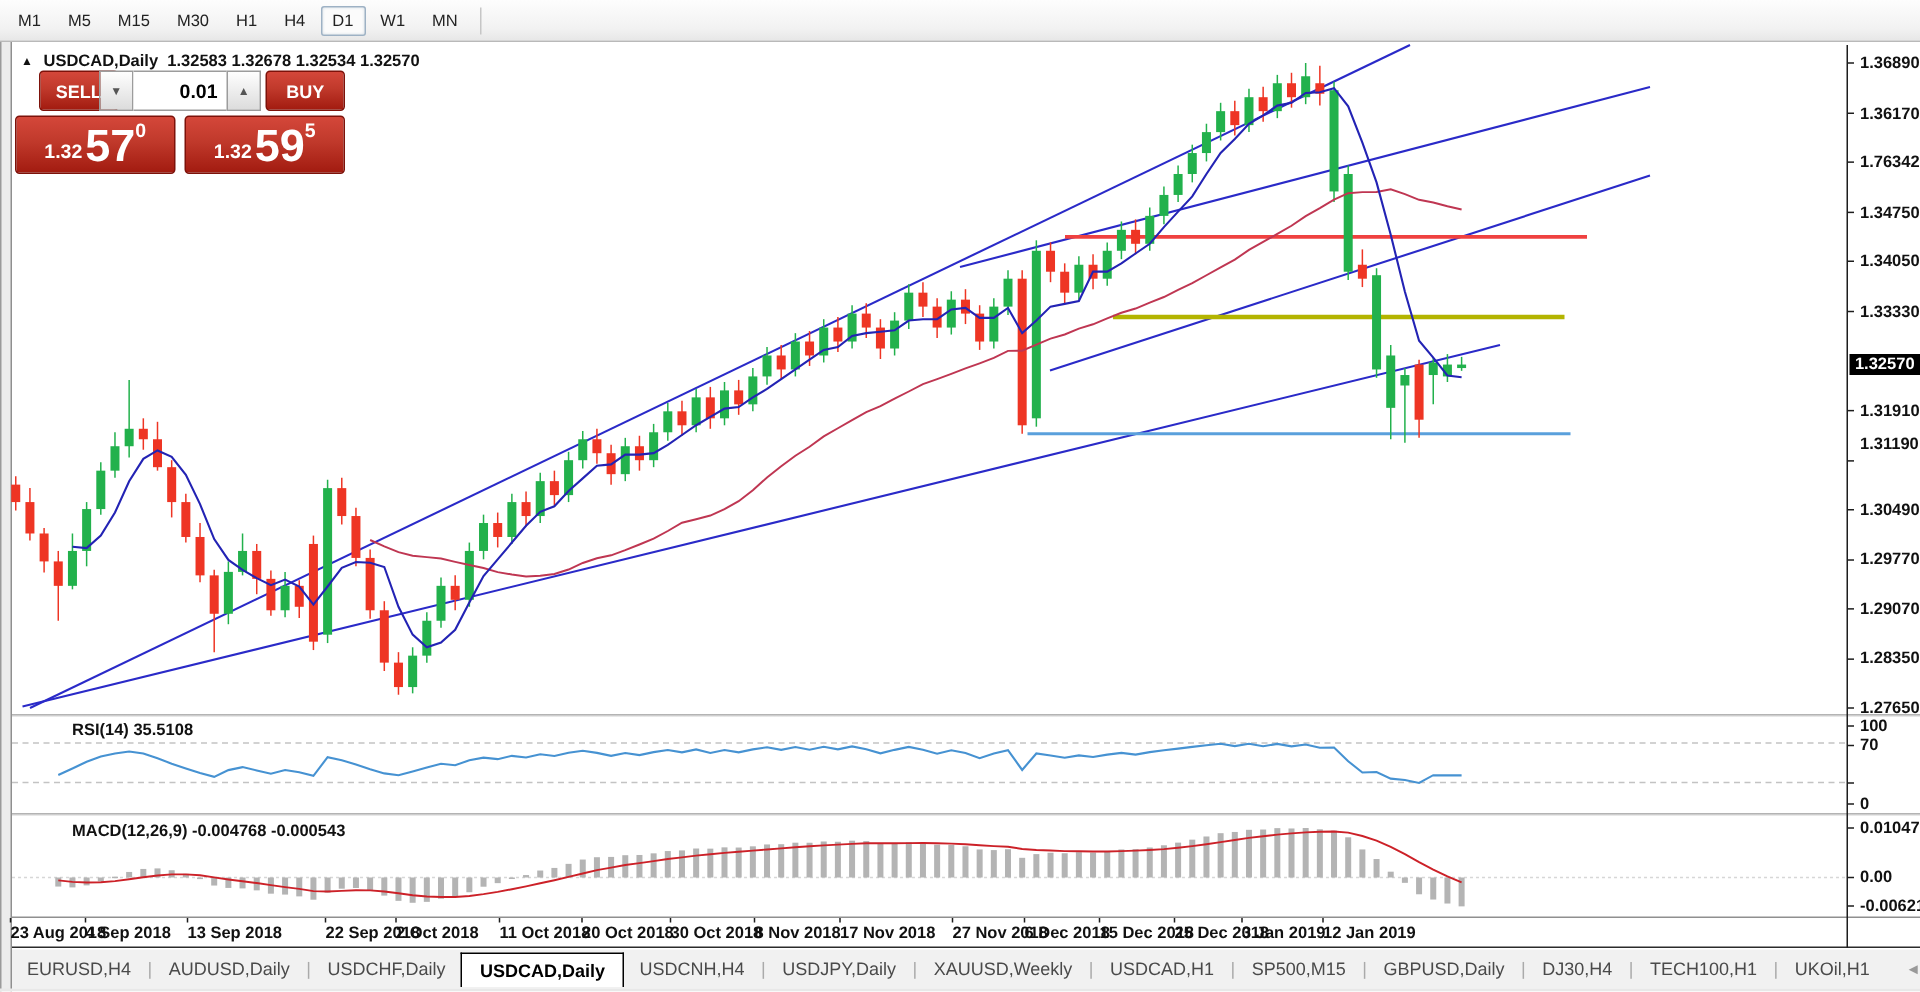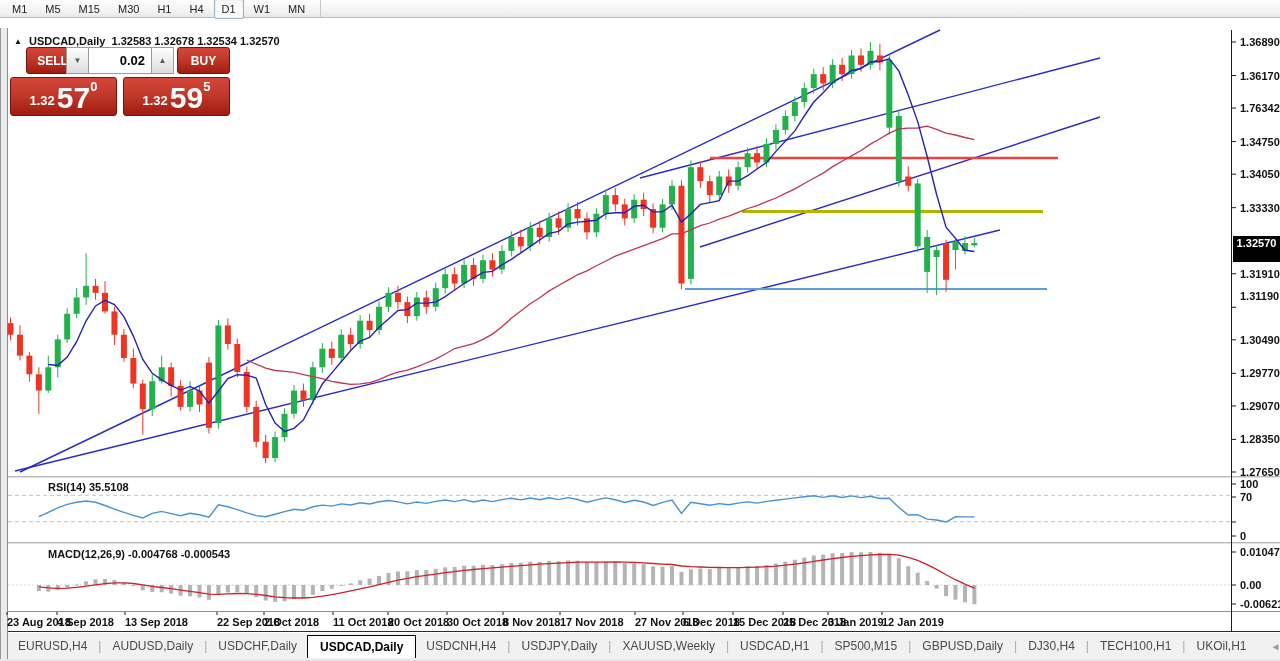--- a/index.html
+++ b/index.html
@@ -1,38 +1,38 @@
 <!DOCTYPE html>
 <html><head>
 <meta charset="utf-8">
 <style>
   html,body{margin:0;padding:0;background:#ffffff;}
   body{width:1280px;height:661px;position:relative;overflow:hidden;
        font-family:"Liberation Sans",sans-serif;-webkit-font-smoothing:none;}
   .abs{position:absolute;}
 
   
-  #toolbar{left:0;top:0;width:1280px;height:18px;
+  #toolbar{left:0;top:0;width:1280px;height:28px;
     background:linear-gradient(#fdfdfd,#f2f2f2 70%,#e7e7e7);
     border-bottom:1px solid #b9b9b9;display:flex;align-items:center;padding-left:3px;box-sizing:border-box;}
   .tfbtn{font-size:11px;color:#222;padding:3px 7px;margin:0 1px;border:1px solid transparent;border-radius:2px;}
   .tfbtn.active{background:#fbfbfb;border:1px solid #9db1c4;box-shadow:inset 0 0 2px #cfd8e0;}
   .tbsep{width:1px;height:18px;background:#c6c6c6;margin:0 6px;}
 
   
   #leftedge{left:0;top:28px;width:8px;height:633px;background:#ececec;border-right:1px solid #8f8f8f;box-sizing:border-box;border-left:1px solid #9a9a9a;}
   #axisline{left:1231px;top:30px;width:1px;height:602px;background:#1d1d1d;}
   .splitter{left:8px;width:1272px;height:2px;background:linear-gradient(#a6a6a6,#f5f5f5);}
   #botline{left:8px;top:631px;width:1272px;height:1px;background:#2a2a2a;}
 
   
   #charttitle{left:14px;top:35px;font-size:11px;font-weight:700;color:#111;}
   #charttitle .tri{font-size:8px;position:relative;top:-1px;margin-right:4px;}
   .axlabel{font-size:11px;font-weight:700;color:#111;white-space:nowrap;}
-  .pricetag{left:1233px;width:47px;height:26px;background:#000;color:#fff;
+  .pricetag{left:1233px;width:47px;height:14px;background:#000;color:#fff;
     font-size:11px;font-weight:700;text-align:center;line-height:14px;}
   .indlabel{font-size:11px;font-weight:700;color:#111;padding-left:34px;}
   .datelabel{font-size:11px;font-weight:700;color:#111;top:616px;white-space:nowrap;}
 
   
   #ocw{left:10px;top:47px;width:220px;height:69px;}
   .redbtn{background:linear-gradient(#d4473a,#c0392b 45%,#a21b10);border:1px solid #7d120a;
     border-radius:3px;color:#fff;font-weight:700;font-size:12px;
     display:flex;align-items:center;justify-content:center;box-sizing:border-box;}
   #sellbtn{left:0;top:0;width:53px;height:27px;margin-left:16px;}
@@ -446,21 +446,21 @@
   <span>USDCAD,Daily</span>&nbsp;
   <span>1.32583 1.32678 1.32534 1.32570</span>
 </div>
 
 <div id="ocw" class="abs">
   <div id="sellbtn" class="abs redbtn">SELL</div>
   <div id="spinner" class="abs">
     <div class="spinbtn">
       <span>▼</span>
       </div>
-    <div id="volfield">0.02</div>
+    <div id="volfield">0.01</div>
     <div class="spinbtn">
       <span>▲</span>
       </div>
   </div>
   <div id="buybtn" class="abs redbtn">BUY</div>
   <div id="sellprice" class="abs redbtn bigprice">
     <span class="bp-small">1.32</span>
     <span class="bp-big">57</span>
     <span class="bp-sup">0</span>
   </div>

